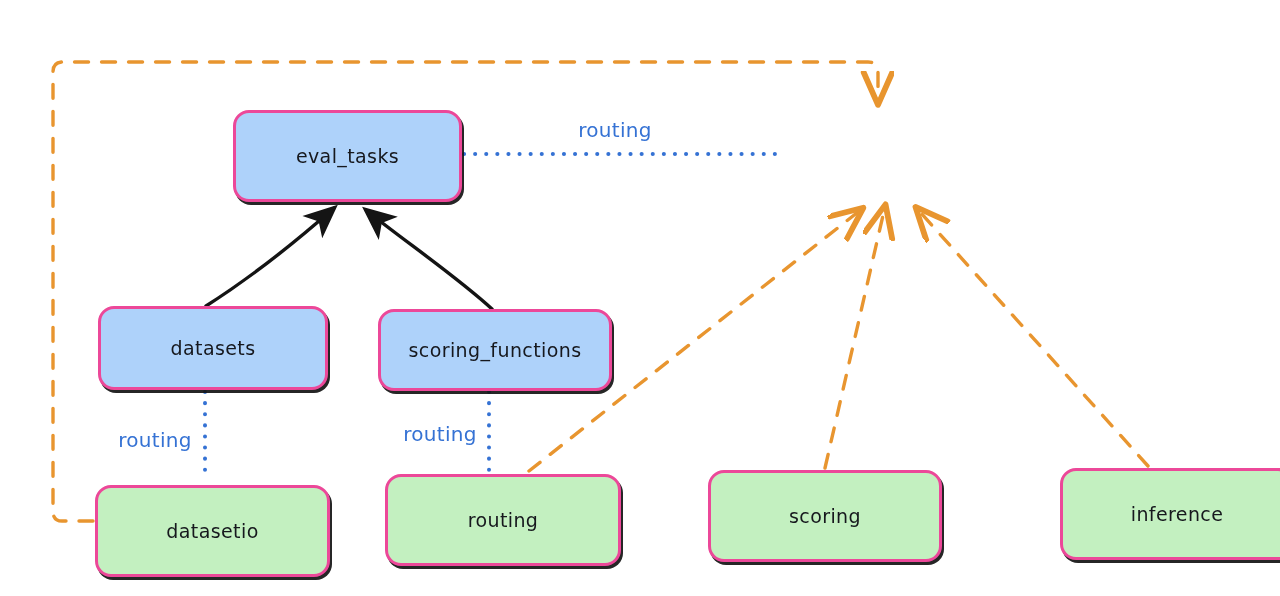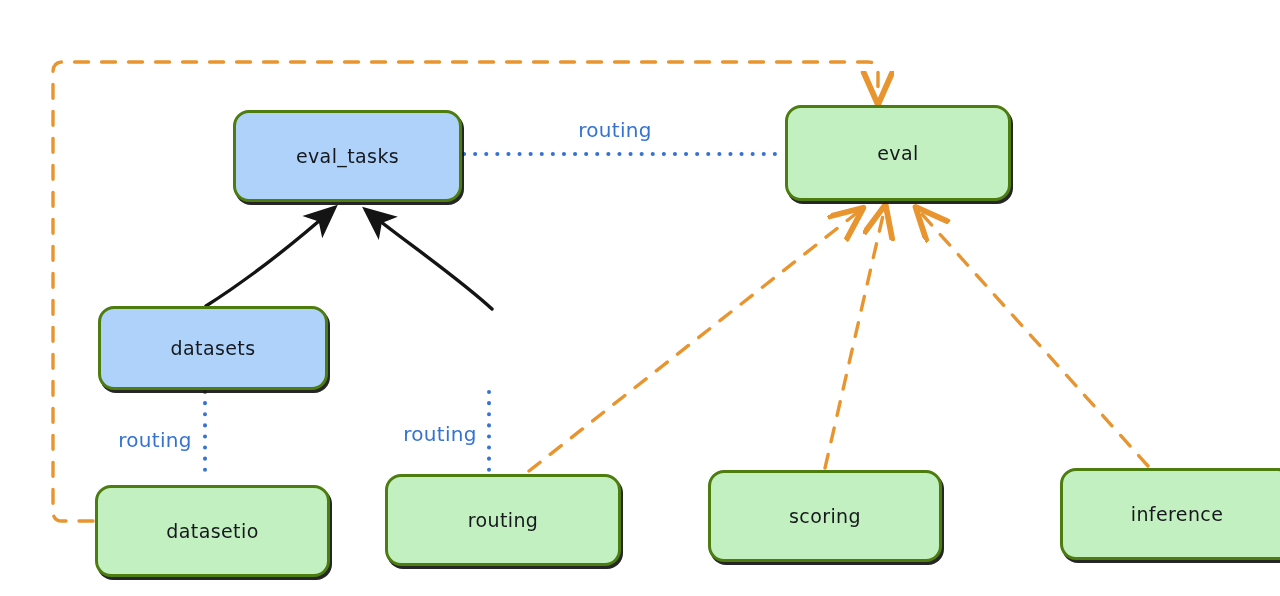--- a/index.html
+++ b/index.html
@@ -21,21 +21,21 @@
   #edge-layer {
     position: absolute;
     left: 0;
     top: 0;
     width: 1280px;
     height: 596px;
   }
   .node {
     position: absolute;
     box-sizing: border-box;
-    border: 3px solid #4d7c0f;
+    border: 3px solid #ec4899;
     border-radius: 16px;
     display: flex;
     align-items: center;
     justify-content: center;
     box-shadow: 2px 3px 0 0 rgba(20,20,20,0.92);
   }
   .node.api {
     background: #aed2fa;
   }
   .node.provider {
@@ -94,24 +94,24 @@
   </svg>
 
   <div class="node api" style="left:233px; top:110px; width:229px; height:92px;">
     <span class="node-label">eval_tasks</span>
   </div>
 
   <div class="node api" style="left:98px; top:306px; width:230px; height:84px;">
     <span class="node-label">datasets</span>
   </div>
 
+  <div class="node api" style="left:378px; top:309px; width:234px; height:82px;">
+    <span class="node-label">scoring_functions</span>
+  </div>
 
-  <div class="node provider" style="left:785px; top:105px; width:226px; height:96px;">
-    <span class="node-label">eval</span>
-  </div>
 
   <div class="node provider" style="left:95px; top:474px; width:235px; height:92px;margin-top:11px;">
     <span class="node-label">datasetio</span>
   </div>
 
   <div class="node provider" style="left:385px; top:474px; width:236px; height:92px;">
     <span class="node-label">routing</span>
   </div>
 
   <div class="node provider" style="left:708px; top:470px; width:234px; height:92px;">

